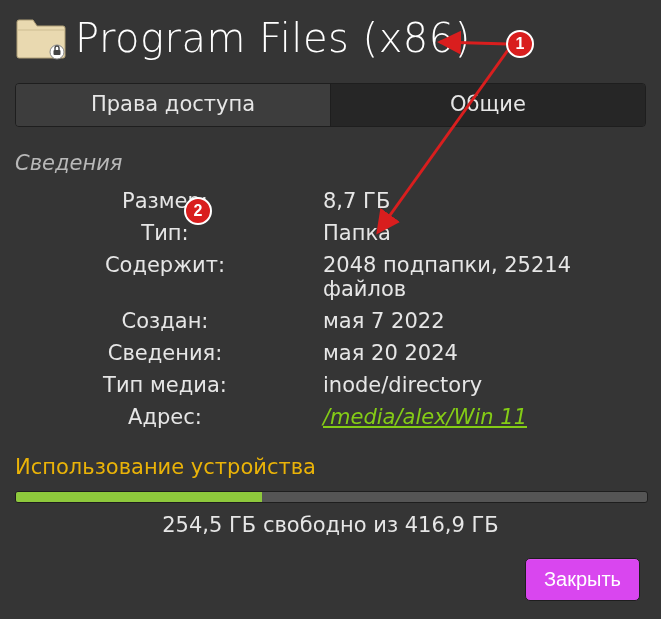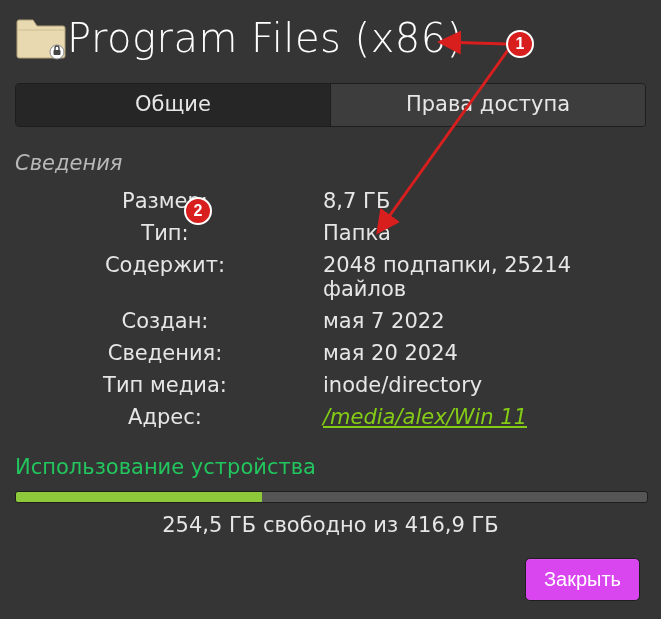--- a/index.html
+++ b/index.html
@@ -18,21 +18,21 @@
     padding: 15px 15px 0 15px;
     box-sizing: border-box;
     width: 100%;
     height: 100%;
     display: flex;
     flex-direction: column;
   }
   .title-row {
     display: flex;
     align-items: center;
-    gap: 0;
+    gap: 8px;
     margin-bottom: 22px;
   }
   .title-text {
     font-size: 40px;
     font-weight: 300;
     color: #ffffff;
     letter-spacing: 0.5px;
   }
   .folder-icon {
     width: 52px;
@@ -88,21 +88,21 @@
     color: #e6e6e6;
   }
   .link {
     color: #84cc16;
     text-decoration: underline;
     cursor: pointer;
     font-style: italic;
   }
   .usage-title {
     font-size: 21px;
-    color: #22c55e;
+    color: #eab308;
     margin-bottom: 12px;
   }
   .progress-bar {
     width: 100%;
     height: 10px;
     background: #555555;
     border: 1px solid #1e1e1e;
     border-radius: 3px;
     overflow: hidden;
     position: relative;
@@ -172,22 +172,22 @@
         <path d="M2 14 L50 14" stroke="#cdbd92" stroke-width="1"></path>
         <circle cx="42" cy="36" r="7" fill="#ffffff" stroke="#888" stroke-width="1"></circle>
         <rect x="38.5" y="34" width="7" height="5" rx="1" fill="#444"></rect>
         <path d="M40 34 v-2 a2 2 0 0 1 4 0 v2" fill="none" stroke="#444" stroke-width="1.4"></path>
       </svg>
     </span>
     <span class="title-text">Program Files (x86)</span>
   </div>
 
   <div class="tabs">
+    <div class="tab">Права доступа</div>
     <div class="tab active">Общие</div>
-    <div class="tab">Права доступа</div>
   </div>
 
   <div class="section-title">Сведения</div>
 
   <div class="details">
     <div class="row">
       <div class="label">Размер:</div>
       <div class="value">8,7 ГБ</div>
     </div>
     <div class="row">

